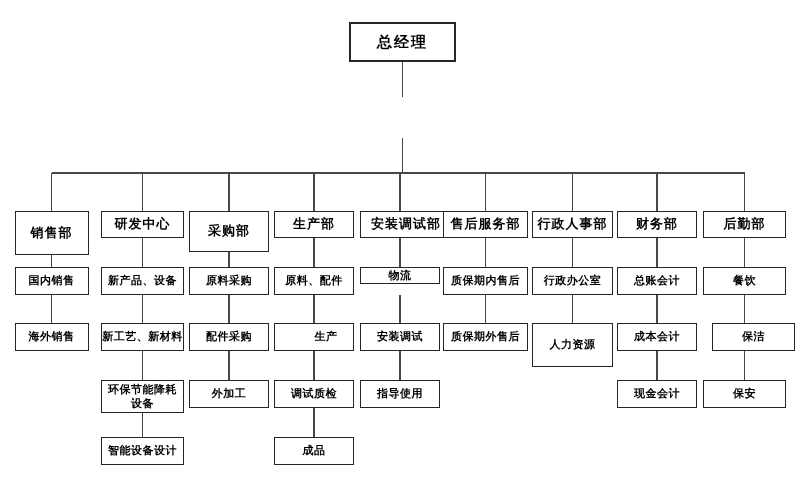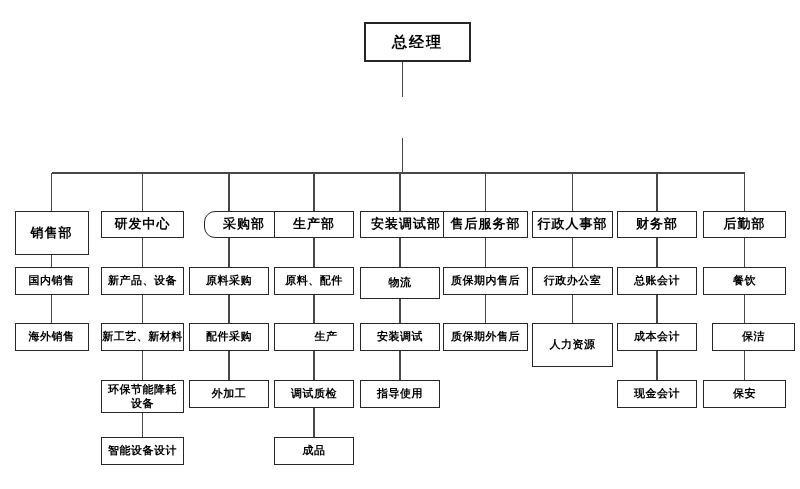--- a/index.html
+++ b/index.html
@@ -39,21 +39,20 @@
     z-index: 2;
   }
   .root-box {
     left: 349px;
     top: 22px;
     width: 107px;
     height: 40px;
     border-width: 2px;
     font-size: 15px;
     letter-spacing: 2px;
-    margin-left: 15px;
   }
   .deputy-box {
     left: 349px;
     top: 97px;
     width: 107px;
     height: 41px;
     border-width: 2px;
     font-size: 15px;
     letter-spacing: 2px;
   }
@@ -93,41 +92,41 @@
       <div class="vline" style="left: 141.75px; top: 238px; height: 29px;"></div>
       <div class="box sub-box" style="left: 101px; top: 267px; width: 83px; height: 28px;">新产品、设备</div>
       <div class="vline" style="left: 141.75px; top: 295px; height: 28px;"></div>
       <div class="box sub-box" style="left: 101px; top: 323px; width: 83px; height: 28px;">新工艺、新材料</div>
       <div class="vline" style="left: 141.75px; top: 351px; height: 29px;"></div>
       <div class="box sub-box" style="left: 101px; top: 380px; width: 83px; height: 33px;">环保节能降耗
 设备</div>
       <div class="vline" style="left: 141.75px; top: 413px; height: 24px;"></div>
       <div class="box sub-box" style="left: 101px; top: 437px; width: 83px; height: 28px;">智能设备设计</div>
       <div class="vline" style="left: 228.25px; top: 173px; height: 38px;"></div>
-      <div class="box dept-box" style="left: 204px; top: 211px; width: 80px; height: 27px; border-radius: 11px;">采购部</div>
+      <div class="box dept-box" style="left: 189px; top: 211px; width: 80px; height: 41px;">采购部</div>
       <div class="vline" style="left: 228.25px; top: 238px; height: 29px;"></div>
       <div class="box sub-box" style="left: 189px; top: 267px; width: 80px; height: 28px;">原料采购</div>
       <div class="vline" style="left: 228.25px; top: 295px; height: 28px;"></div>
       <div class="box sub-box" style="left: 189px; top: 323px; width: 80px; height: 28px;">配件采购</div>
       <div class="vline" style="left: 228.25px; top: 351px; height: 29px;"></div>
       <div class="box sub-box" style="left: 189px; top: 380px; width: 80px; height: 28px;">外加工</div>
       <div class="vline" style="left: 313.25px; top: 173px; height: 38px;"></div>
       <div class="box dept-box" style="left: 274px; top: 211px; width: 80px; height: 27px;">生产部</div>
       <div class="vline" style="left: 313.25px; top: 238px; height: 29px;"></div>
       <div class="box sub-box" style="left: 274px; top: 267px; width: 80px; height: 28px;">原料、配件</div>
       <div class="vline" style="left: 313.25px; top: 295px; height: 28px;"></div>
       <div class="box sub-box" style="left: 274px; top: 323px; width: 80px; height: 28px; padding-left: 24px;">生产</div>
       <div class="vline" style="left: 313.25px; top: 351px; height: 29px;"></div>
       <div class="box sub-box" style="left: 274px; top: 380px; width: 80px; height: 28px;">调试质检</div>
       <div class="vline" style="left: 313.25px; top: 408px; height: 29px;"></div>
       <div class="box sub-box" style="left: 274px; top: 437px; width: 80px; height: 28px;">成品</div>
       <div class="vline" style="left: 399.25px; top: 173px; height: 38px;"></div>
       <div class="box dept-box" style="left: 360px; top: 211px; width: 92px; height: 27px;">安装调试部</div>
       <div class="vline" style="left: 399.25px; top: 238px; height: 29px;"></div>
-      <div class="box sub-box" style="left: 360px; top: 267px; width: 80px; height: 32px;">物流</div>
+      <div class="box sub-box" style="left: 360px; top: 267px; width: 80px; height: 17px;">物流</div>
       <div class="vline" style="left: 399.25px; top: 295px; height: 28px;"></div>
       <div class="box sub-box" style="left: 360px; top: 323px; width: 80px; height: 28px;">安装调试</div>
       <div class="vline" style="left: 399.25px; top: 351px; height: 29px;"></div>
       <div class="box sub-box" style="left: 360px; top: 380px; width: 80px; height: 28px;">指导使用</div>
       <div class="vline" style="left: 484.75px; top: 173px; height: 38px;"></div>
       <div class="box dept-box" style="left: 443px; top: 211px; width: 85px; height: 27px;">售后服务部</div>
       <div class="vline" style="left: 484.75px; top: 238px; height: 29px;"></div>
       <div class="box sub-box" style="left: 443px; top: 267px; width: 85px; height: 28px;">质保期内售后</div>
       <div class="vline" style="left: 484.75px; top: 295px; height: 28px;"></div>
       <div class="box sub-box" style="left: 443px; top: 323px; width: 85px; height: 28px;">质保期外售后</div>

